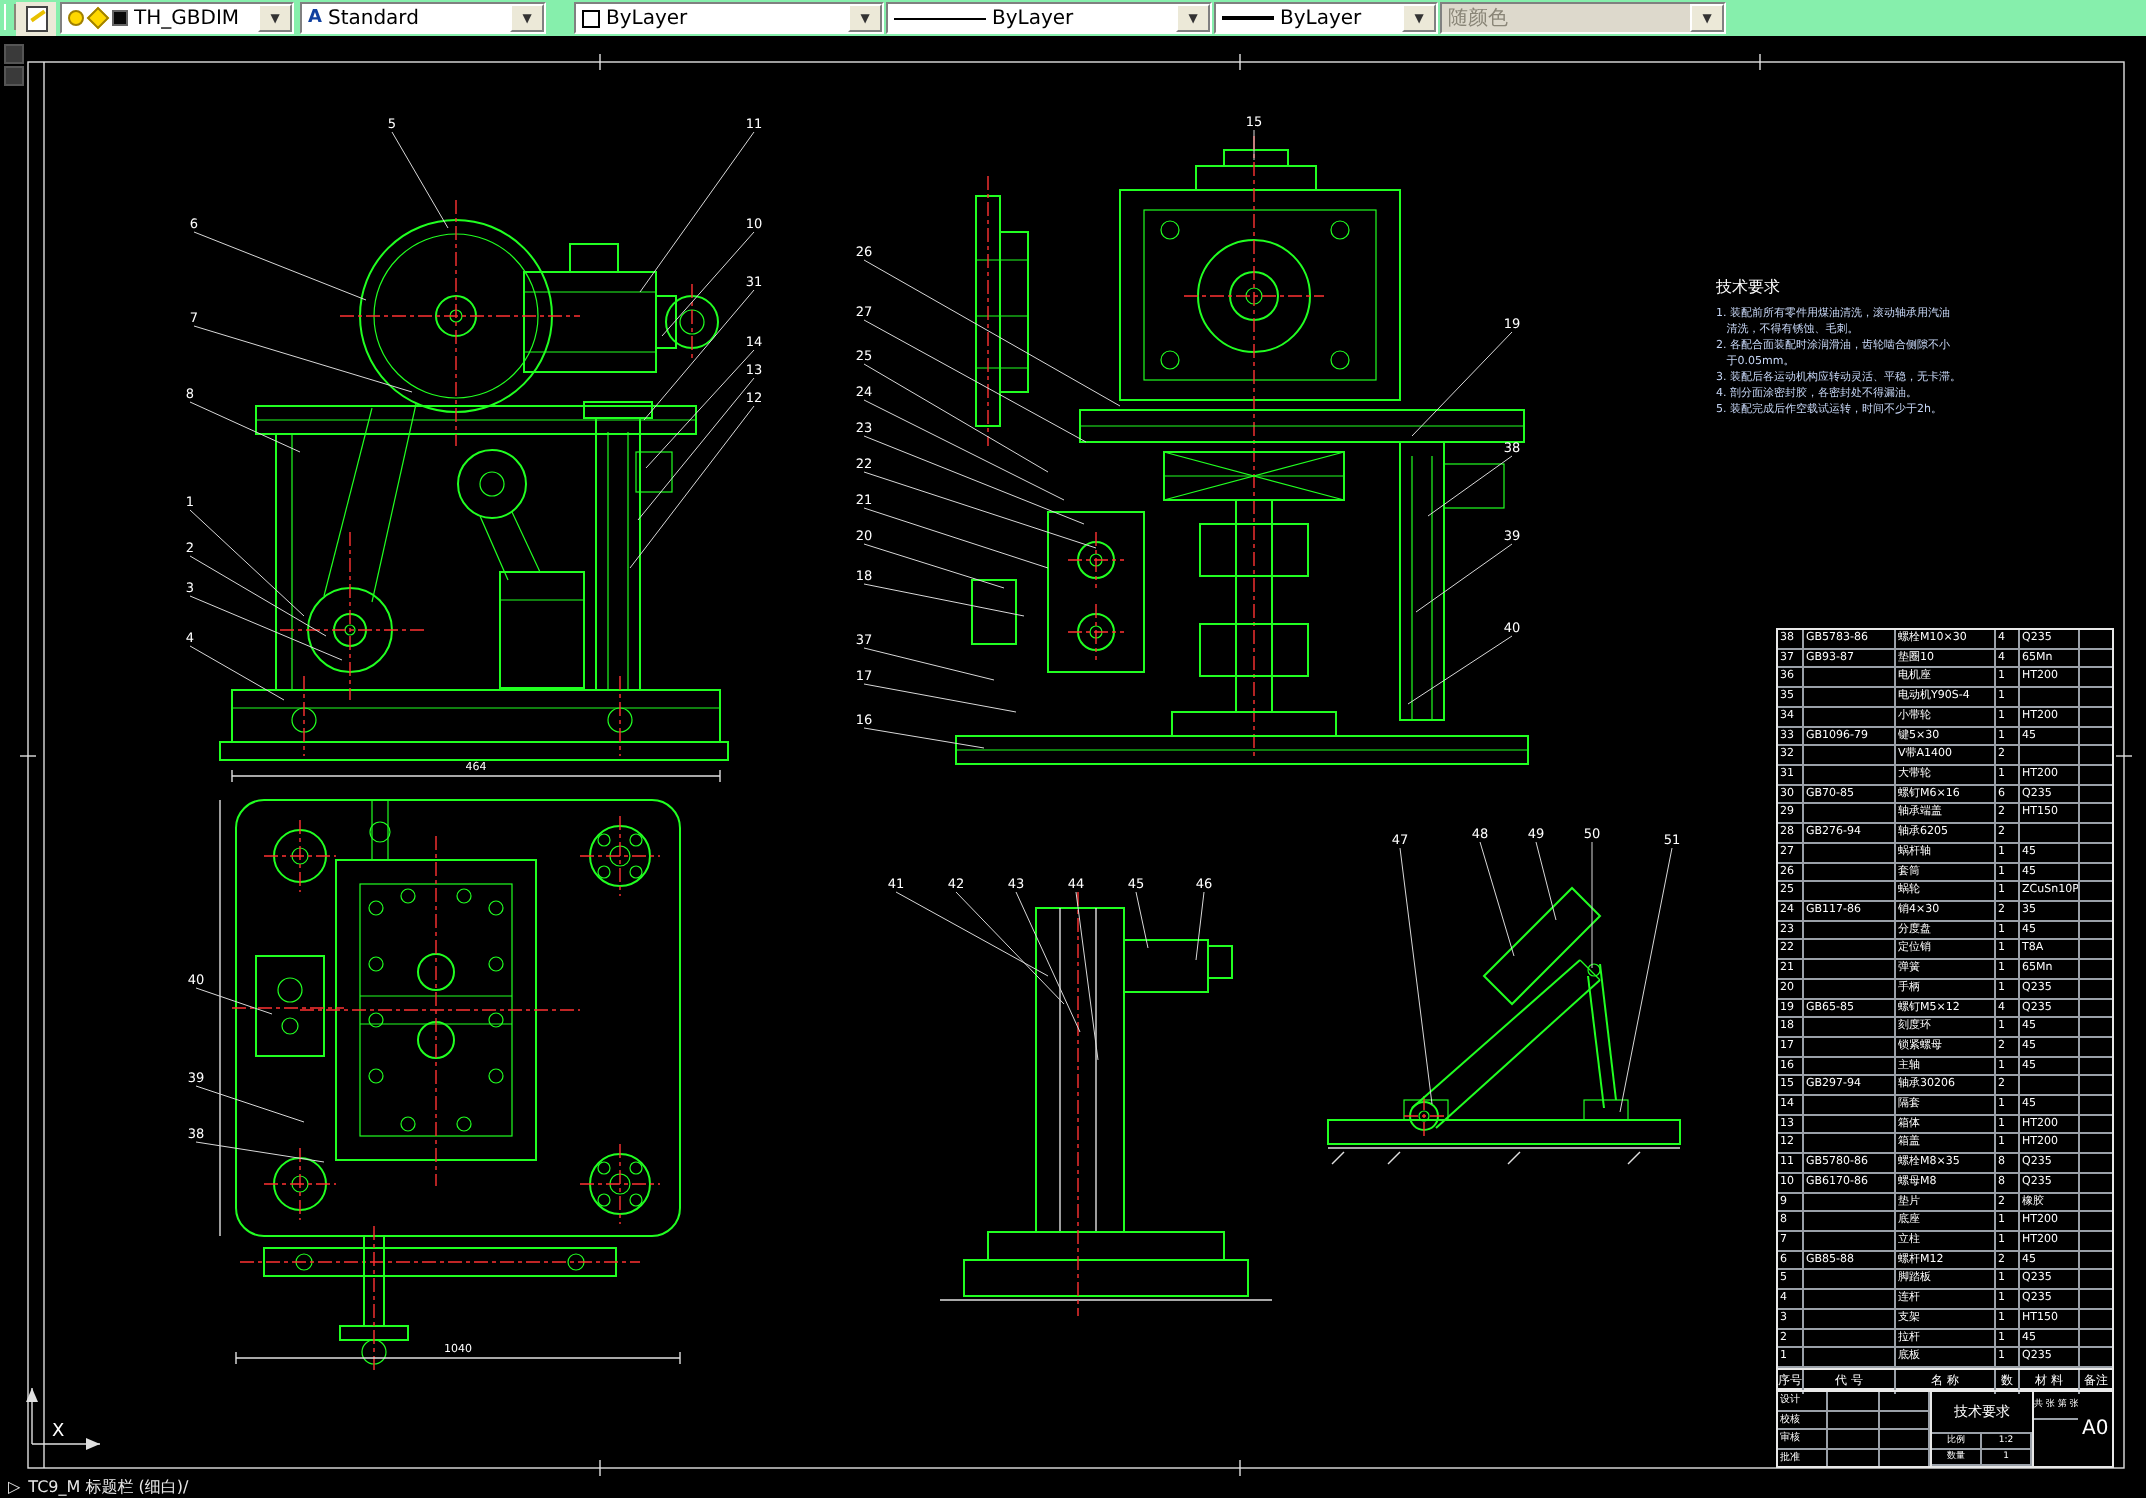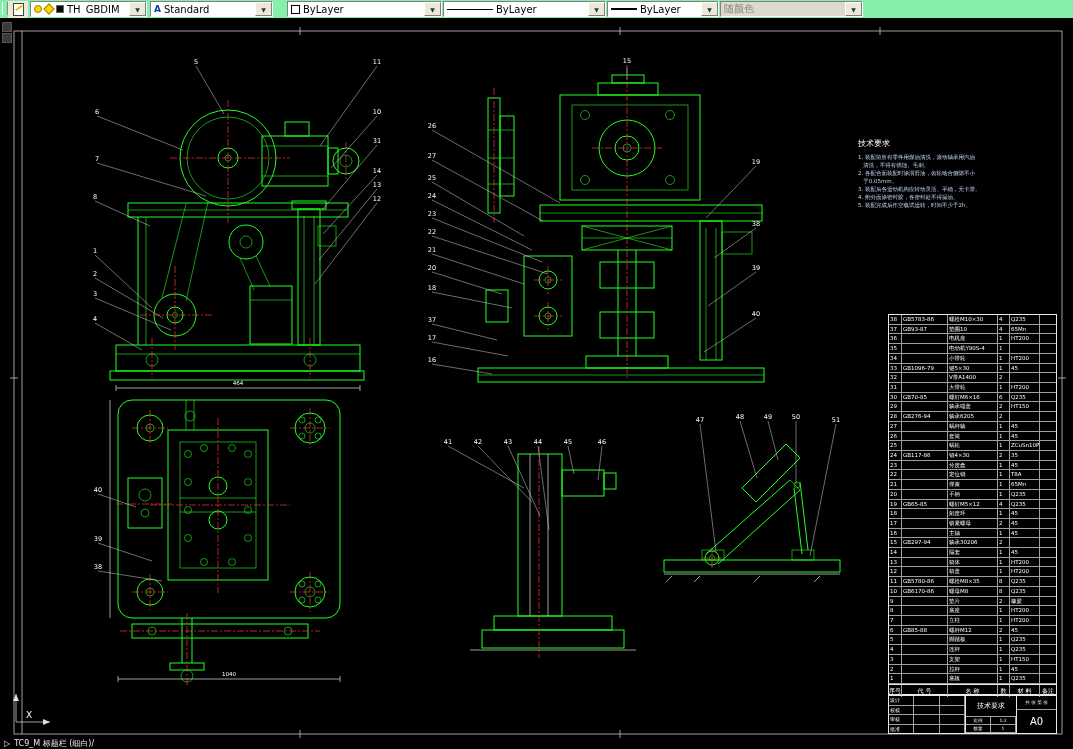--- a/index.html
+++ b/index.html
@@ -52,21 +52,21 @@
     border:1px solid #e8e8e8;box-sizing:border-box;display:flex;color:#fff;}
   .tb-left{width:76px;border-right:1px solid #e8e8e8;display:flex;flex-direction:column;}
   .tb-lrow{flex:1;display:flex;border-bottom:1px solid #9aa0a8;font-size:5px;line-height:8px;}
   .tb-lrow:last-child{border-bottom:none;}
   .tb-lrow span{width:25px;border-right:1px solid #9aa0a8;padding-left:1px;overflow:hidden;}
   .tb-mid{width:50px;border-right:1px solid #e8e8e8;display:flex;flex-direction:column;}
   .tb-title{flex:1;display:flex;align-items:center;justify-content:center;font-size:7px;}
   .tb-mid-bottom{height:16px;border-top:1px solid #9aa0a8;display:grid;
     grid-template-columns:1fr 1fr;font-size:4.5px;line-height:8px;text-align:center;}
   .tb-mid-bottom span{border-right:1px solid #9aa0a8;border-bottom:1px solid #9aa0a8;overflow:hidden;}
-  .tb-right{flex:1;display:flex;flex-direction:column;}
+  .tb-right{flex:1;display:flex;flex-direction:row;}
   .tb-sheetinfo{height:13px;border-bottom:1px solid #9aa0a8;font-size:4.5px;
     line-height:13px;text-align:center;overflow:hidden;}
   .tb-size{flex:1;display:flex;align-items:center;justify-content:center;font-size:10px;}
   
   .cmdline{position:absolute;top:738px;left:0;width:1073px;height:11px;background:#000;
     color:#e8e8e8;font-size:8px;line-height:11px;display:flex;gap:4px;padding-left:4px;}
   
   .g{stroke:#21ff21;fill:none;stroke-width:1;}
   .g2{stroke:#21ff21;fill:none;stroke-width:0.6;}
   .w{stroke:#e0e0e0;fill:none;stroke-width:0.7;}

